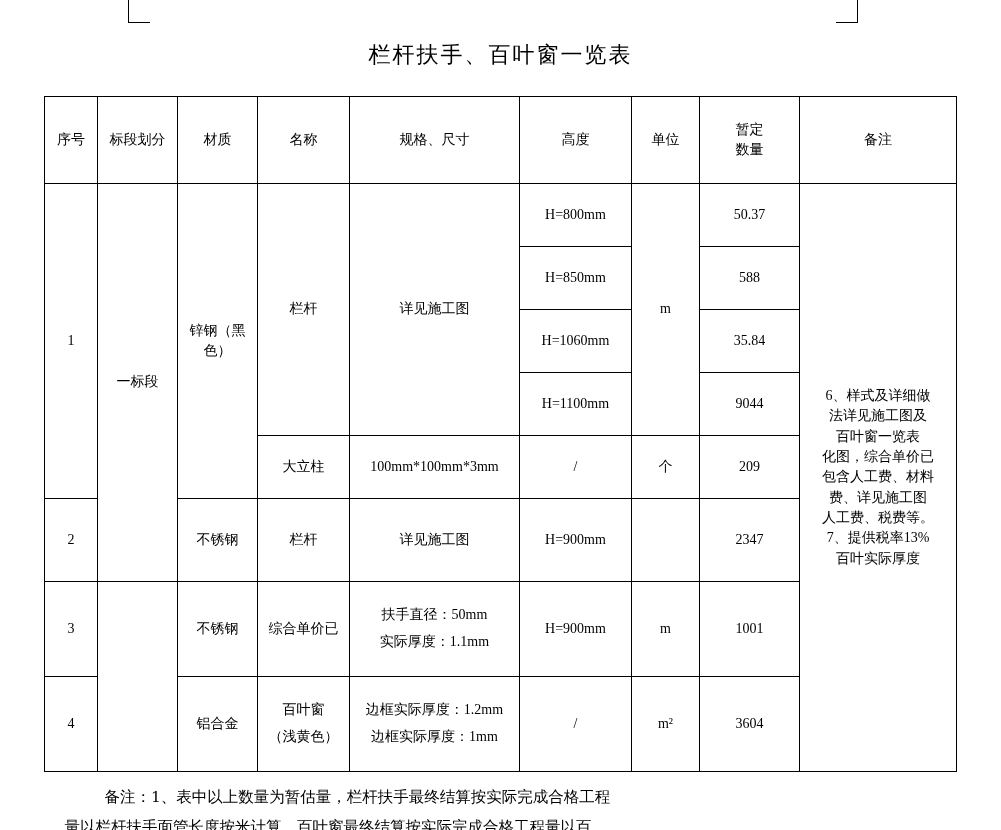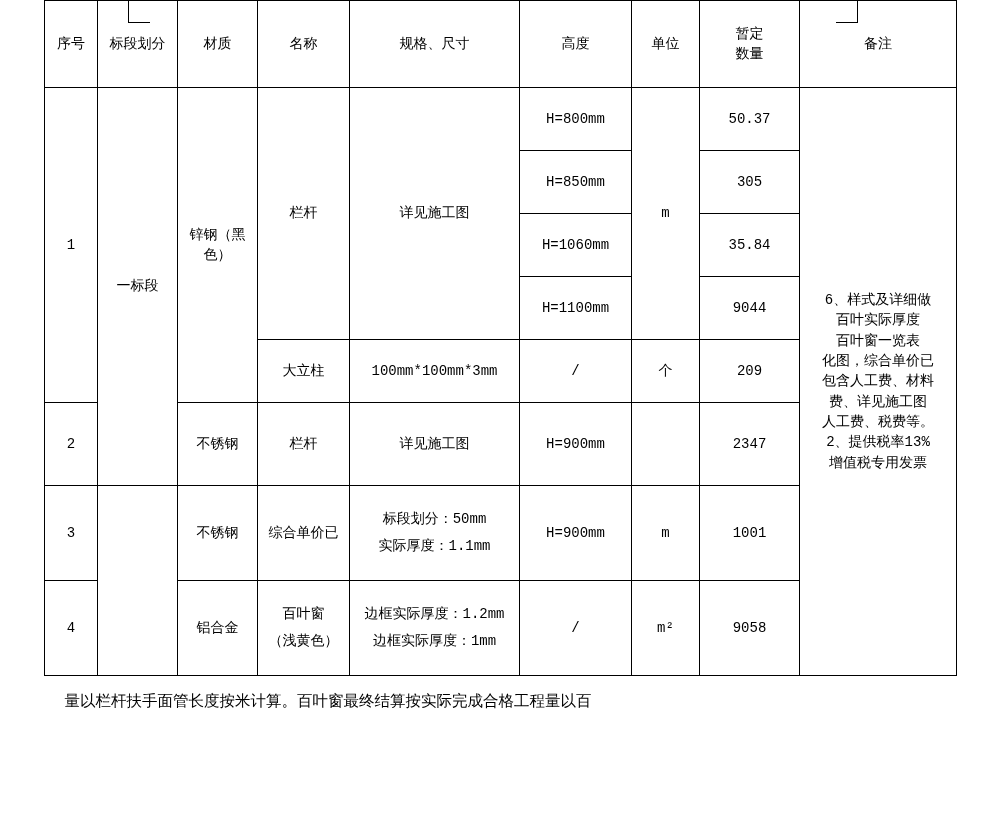--- a/index.html
+++ b/index.html
@@ -34,24 +34,24 @@
     font-family: "DejaVu Serif", "Liberation Serif", serif;
     font-size: 22px;
     letter-spacing: 2px;
     margin: 0;
     padding: 40px 0 18px 0;
     font-weight: normal;
   }
 
   table.main {
     border-collapse: collapse;
-    margin: 0 auto;
+    margin: 8px auto;
     width: 912px;
     table-layout: fixed;
-    font-family: Liberation Mono, monospace;
+    font-family: Liberation Serif, serif;
   }
   table.main td {
     border: 1px solid #000;
     text-align: center;
     vertical-align: middle;
     font-size: 14px;
     padding: 6px 4px;
     line-height: 1.45;
   }
   td.head {
@@ -84,20 +84,21 @@
 </head>
 <body>
 
 <div class="page">
 
   <div class="crop crop-v" style="left:128px; top:0;"></div>
   <div class="crop crop-h" style="left:128px; top:22px;"></div>
   <div class="crop crop-v" style="left:857px; top:0;"></div>
   <div class="crop crop-h" style="left:836px; top:22px;"></div>
 
+  <h1 class="doc-title">栏杆扶手、百叶窗一览表</h1>
 
   <table class="main">
     <colgroup>
       <col style="width:53px">
       <col style="width:80px">
       <col style="width:80px">
       <col style="width:92px">
       <col style="width:170px">
       <col style="width:112px">
       <col style="width:68px">
@@ -124,34 +125,34 @@
         <td rowspan="5">1</td>
         <td rowspan="6">一标段</td>
         <td rowspan="5">锌钢（黑色）</td>
         <td rowspan="4">栏杆</td>
         <td rowspan="4">详见施工图</td>
         <td style="height:50px">H=800mm</td>
         <td rowspan="4">m</td>
         <td>50.37</td>
         <td rowspan="8" class="remark-cell">
           <div>6、样式及详细做</div>
-          <div>百叶实际厚度</div>
+          <div>法详见施工图及</div>
           <div>百叶窗一览表</div>
           <div>化图，综合单价已</div>
           <div>包含人工费、材料</div>
           <div>费、详见施工图</div>
           <div>人工费、税费等。</div>
-          <div>2、提供税率13%</div>
-          <div>增值税专用发票</div>
+          <div>7、提供税率13%</div>
+          <div>百叶实际厚度</div>
         </td>
       </tr>
 
       <tr>
         <td style="height:50px">H=850mm</td>
-        <td>305</td>
+        <td>588</td>
       </tr>
 
       <tr>
         <td style="height:50px" class="nowrap">H=1060mm</td>
         <td>35.84</td>
       </tr>
 
       <tr>
         <td style="height:50px" class="nowrap">H=1100mm</td>
         <td>9044</td>
@@ -174,45 +175,46 @@
         <td></td>
         <td>2347</td>
       </tr>
 
       <tr>
         <td style="height:82px">3</td>
         <td rowspan="2"></td>
         <td>不锈钢</td>
         <td>综合单价已</td>
         <td class="two-line">
-          <div>标段划分：50mm</div>
+          <div>扶手直径：50mm</div>
           <div>实际厚度：1.1mm</div>
         </td>
         <td>H=900mm</td>
         <td>m</td>
         <td>1001</td>
       </tr>
 
       <tr>
         <td style="height:82px">4</td>
         <td>铝合金</td>
         <td class="two-line">
           <div>百叶窗</div>
           <div>（浅黄色）</div>
         </td>
         <td class="two-line">
           <div>边框实际厚度：1.2mm</div>
           <div>边框实际厚度：1mm</div>
         </td>
         <td>/</td>
         <td>m²</td>
-        <td>9058</td>
+        <td>3604</td>
       </tr>
     </tbody>
   </table>
 
   <div class="footnote">
+    <p>备注：1、表中以上数量为暂估量，栏杆扶手最终结算按实际完成合格工程</p>
     <p style="padding-left:-0px;margin-left:-40px">量以栏杆扶手面管长度按米计算。百叶窗最终结算按实际完成合格工程量以百</p>
 
   </div>
 
   <div class="crop crop-v" style="left:857px; top:0;"></div>
 </div>
 
 </body></html>

